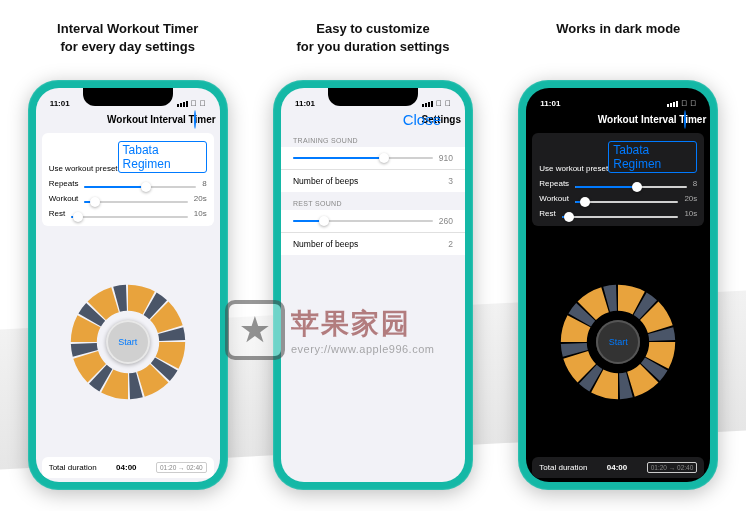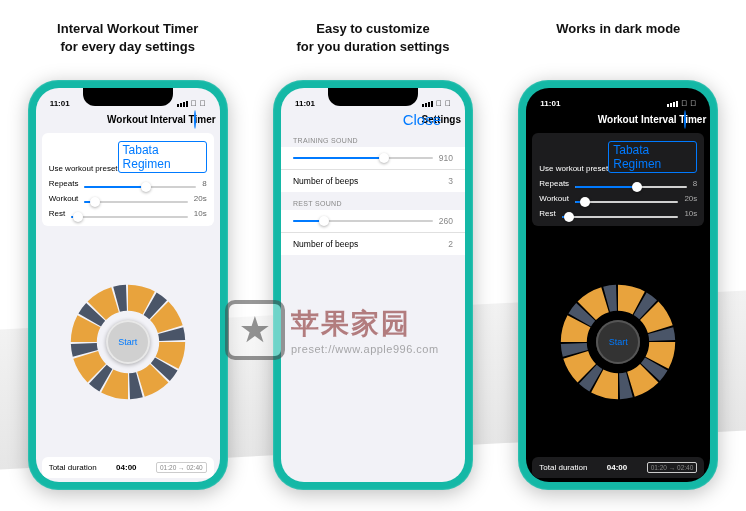--- a/index.html
+++ b/index.html
@@ -498,15 +498,15 @@
   </div>
 
 </div>
 
 <div class="watermark">
   <div class="wm-box">
       <span class="wm-star">★</span>
     </div>
   <div class="wm-text">
     <span class="wm-cn">苹果家园</span>
-    <span class="wm-url">preset://www.apple996.com</span>
+    <span class="wm-url">every://www.apple996.com</span>
   </div>
 </div>
 
 </body></html>

